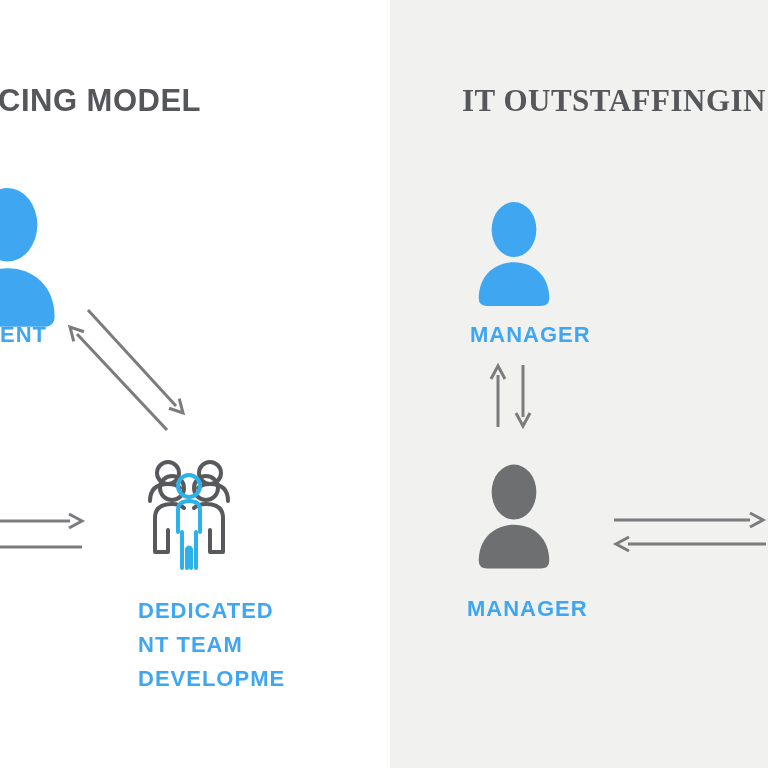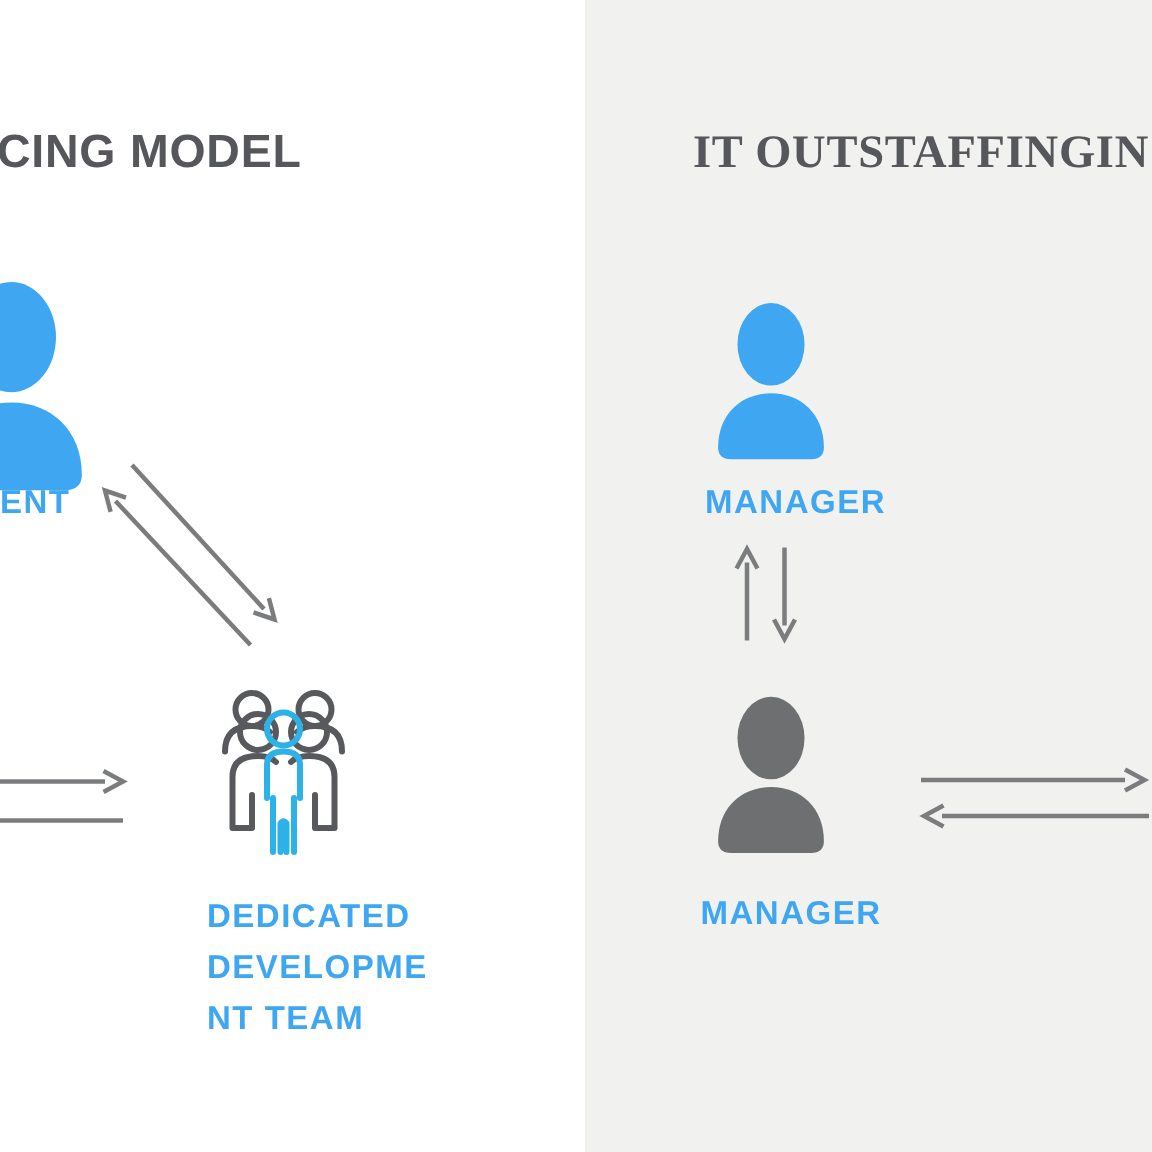--- a/index.html
+++ b/index.html
@@ -83,22 +83,22 @@
         <circle class="tb" cx="51" cy="30" r="11"></circle>
         <path class="tb" d="M40 76 V54 Q40 45 51 45 Q62 45 62 54 V76"></path>
         <path class="tb" d="M44 76 V112"></path>
         <path class="tb" d="M58 76 V112"></path>
         <path class="tb" d="M49 112 V93 Q51 90 53 93 V112"></path>
       </svg>
     </div>
 
     <div class="abs" style="left:138px;top:594px;">
       <div class="blabel">DEDICATED</div>
+      <div class="blabel">NT TEAM</div>
       <div class="blabel">DEVELOPME</div>
-      <div class="blabel">NT TEAM</div>
     </div>
 
   </section>
 
   <section>
 
     <div class="abs title" style="left:462px;top:85px;font-family:Liberation Serif, serif;">IT OUTSTAFFINGIN</div>
 
     <div class="abs" style="left:471px;top:192px;">
       <svg width="86" height="125" viewBox="0 0 100 122" class="person-blue">

